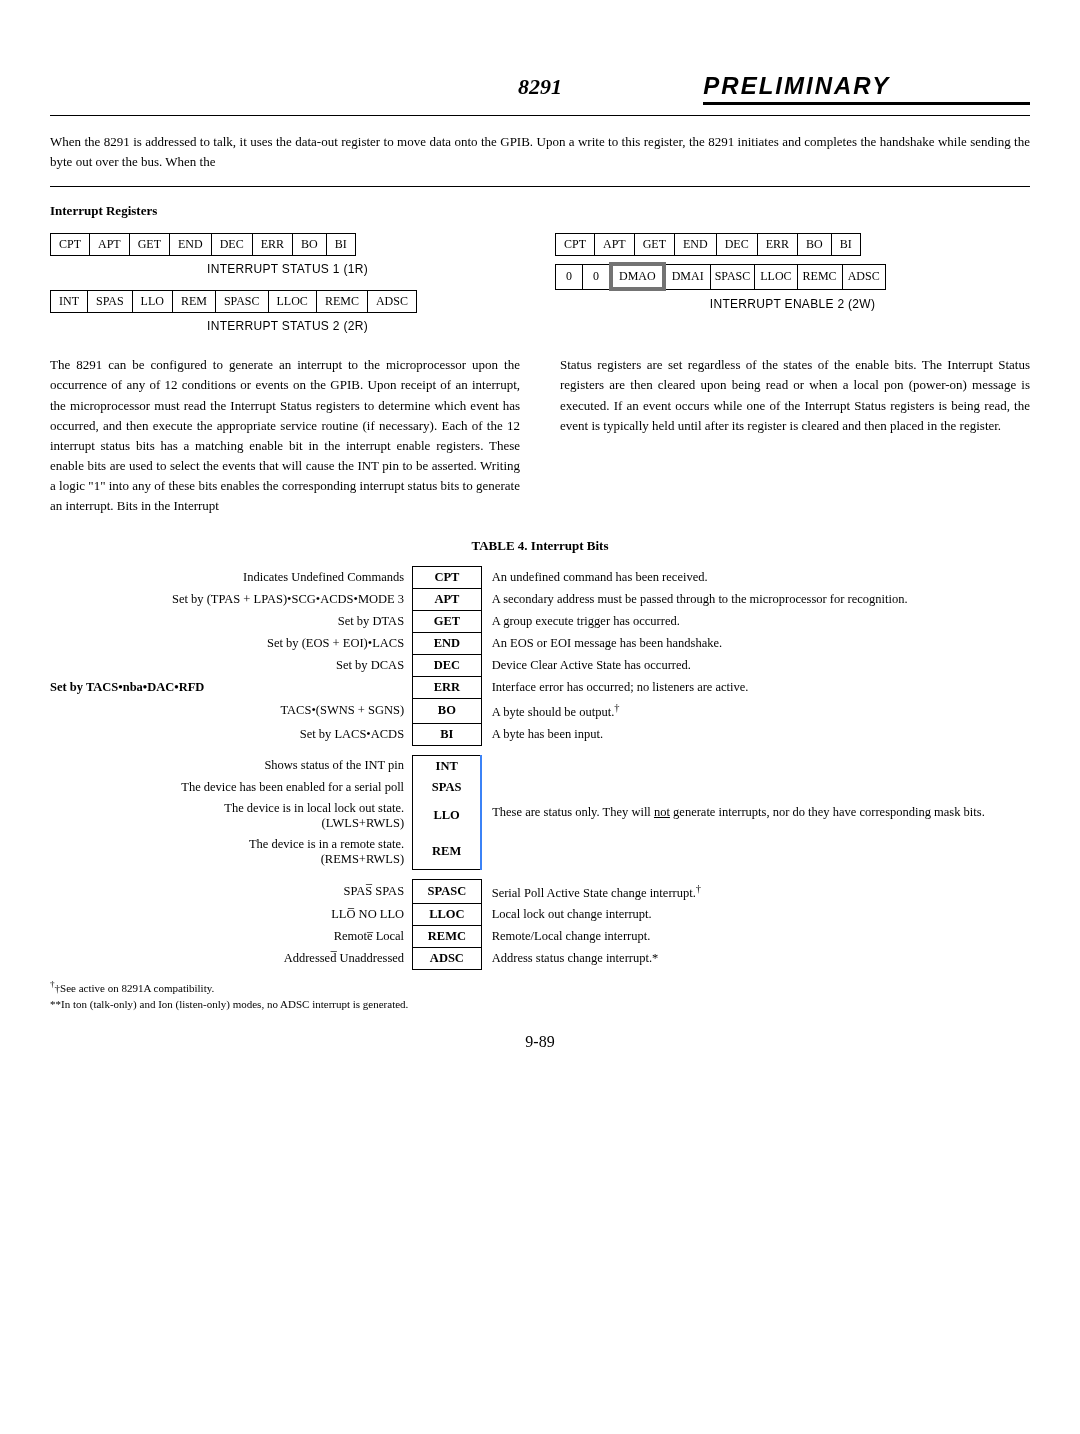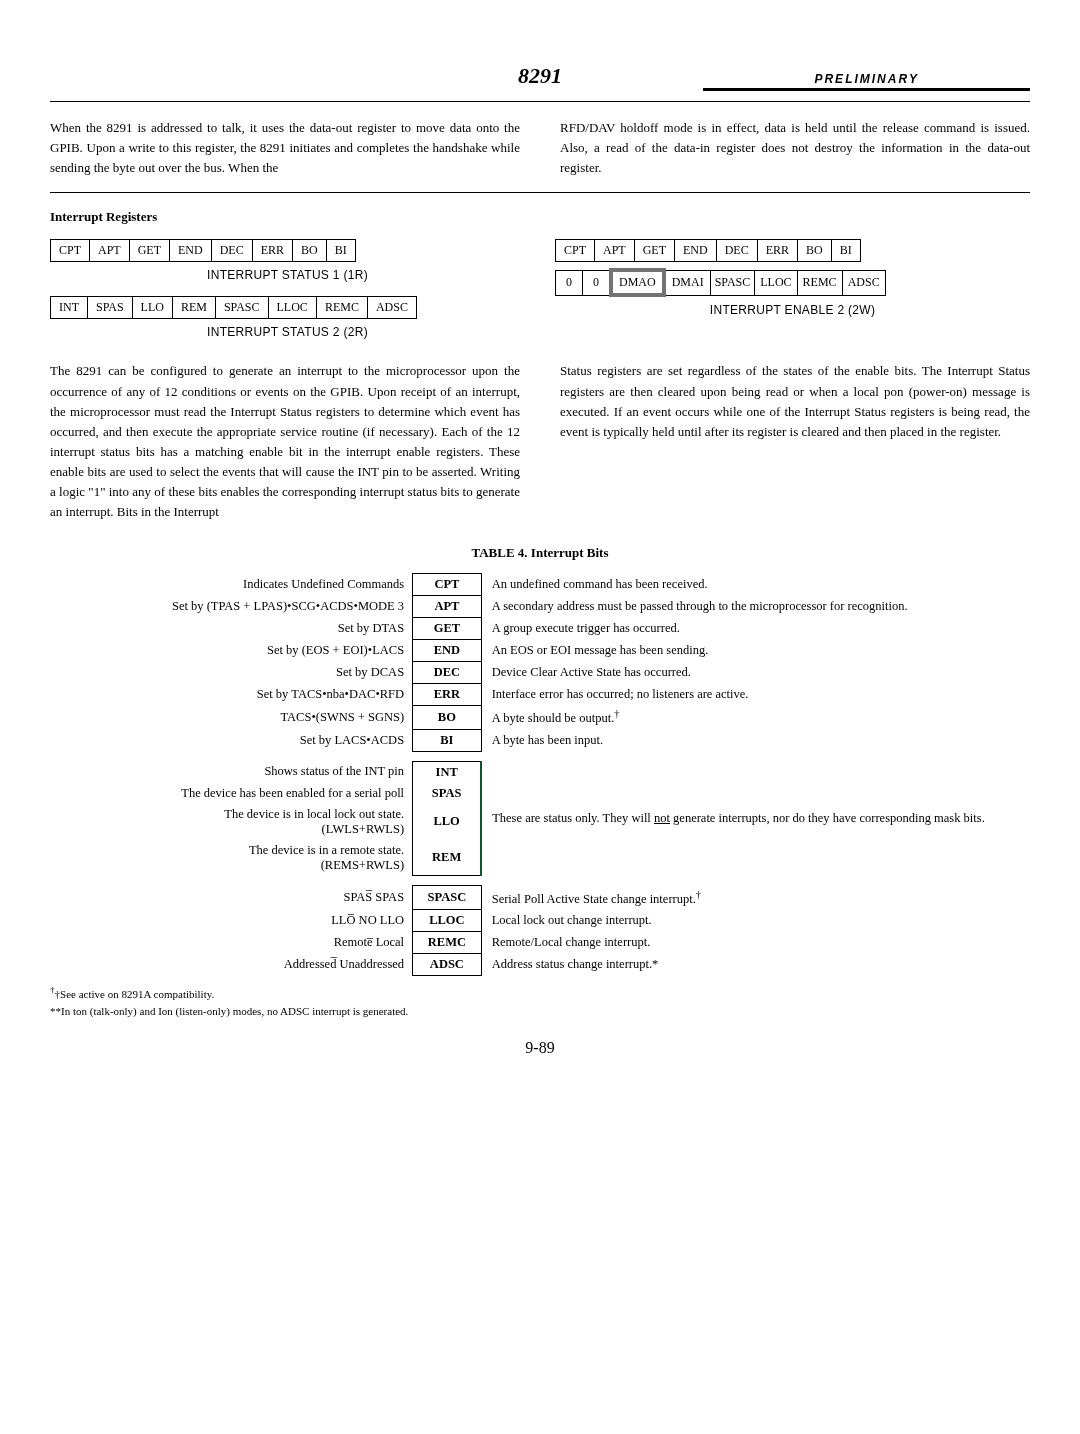--- a/index.html
+++ b/index.html
@@ -13,28 +13,27 @@
       padding: 30px 50px;
     }
     hr { border: none; border-top: 1px solid #000; margin: 10px 0 16px 0; }
   </style>
 </head>
 <body>
 
 <div style="display:flex; justify-content:space-between; align-items:baseline; margin-bottom:6px;font-style:italic;">
   <div style="flex:1;"></div>
   <div style="font-size:22px;font-weight:bold;text-align:center;flex:1;">8291</div>
-  <div style="font-size:12px;font-weight:bold;letter-spacing:2px;font-family:Arial,sans-serif;border-bottom:3px solid #000;padding-bottom:2px;flex:1;text-align:center;margin-top:42px;">PRELIMINARY</div>
+  <div style="font-size:24px;font-weight:bold;letter-spacing:2px;font-family:Arial,sans-serif;border-bottom:3px solid #000;padding-bottom:2px;flex:1;text-align:left;margin-top:42px;">PRELIMINARY</div>
 </div>
 
 <hr>
 
 <div style="display:flex;gap:40px;margin-bottom:14px;">
   <p style="flex:1;font-size:13px;line-height:1.55;text-align:justify;">When the 8291 is addressed to talk, it uses the data-out register to move data onto the GPIB. Upon a write to this register, the 8291 initiates and completes the handshake while sending the byte out over the bus. When the</p>
-  <p style="flex:1;font-size:13px;line-height:1.55;text-align:justify;">RFD/DAV holdoff mode is in effect, data is held until the release command is issued. Also, a read of the data-in register does not destroy the information in the data-out register.</p>
 </div>
 
 <hr>
 
 <div style="font-weight:bold;font-size:13px;margin-bottom:14px;">Interrupt Registers</div>
 
 <div style="display:flex;gap:30px;margin-bottom:22px;">
 
   <div style="flex:1;">
 
@@ -130,29 +129,29 @@
     <td style="padding:3px 0 3px 10px;vertical-align:middle;">A secondary address must be passed through to the microprocessor for recognition.</td>
   </tr>
   <tr>
     <td style="text-align:right;padding:3px 8px 3px 0;vertical-align:middle;">Set by DTAS</td>
     <td style="border:1px solid #000;text-align:center;font-weight:bold;padding:3px 5px;vertical-align:middle;">GET</td>
     <td style="padding:3px 0 3px 10px;vertical-align:middle;">A group execute trigger has occurred.</td>
   </tr>
   <tr>
     <td style="text-align:right;padding:3px 8px 3px 0;vertical-align:middle;">Set by (EOS + EOI)•LACS</td>
     <td style="border:1px solid #000;text-align:center;font-weight:bold;padding:3px 5px;vertical-align:middle;">END</td>
-    <td style="padding:3px 0 3px 10px;vertical-align:middle;">An EOS or EOI message has been sending.</td>
+    <td style="padding:3px 0 3px 10px;vertical-align:middle;">An EOS or EOI message has been handshake.</td>
   </tr>
   <tr>
     <td style="text-align:right;padding:3px 8px 3px 0;vertical-align:middle;">Set by DCAS</td>
     <td style="border:1px solid #000;text-align:center;font-weight:bold;padding:3px 5px;vertical-align:middle;">DEC</td>
     <td style="padding:3px 0 3px 10px;vertical-align:middle;">Device Clear Active State has occurred.</td>
   </tr>
   <tr>
-    <td style="text-align:right;padding:3px 8px 3px 0;vertical-align:middle;">Set by TACS•nba•DAC•RFD</td>
+    <td style="padding:3px 8px 3px 0;vertical-align:middle;font-weight:bold;">Set by TACS•nba•DAC•RFD</td>
     <td style="border:1px solid #000;text-align:center;font-weight:bold;padding:3px 5px;vertical-align:middle;">ERR</td>
     <td style="padding:3px 0 3px 10px;vertical-align:middle;">Interface error has occurred; no listeners are active.</td>
   </tr>
   <tr>
     <td style="text-align:right;padding:3px 8px 3px 0;vertical-align:middle;">TACS•(SWNS + SGNS)</td>
     <td style="border:1px solid #000;text-align:center;font-weight:bold;padding:3px 5px;vertical-align:middle;">BO</td>
     <td style="padding:3px 0 3px 10px;vertical-align:middle;margin-left:39px;">A byte should be output.<sup>†</sup></td>
   </tr>
   <tr>
     <td style="text-align:right;padding:3px 8px 3px 0;vertical-align:middle;">Set by LACS•ACDS</td>
@@ -160,21 +159,21 @@
     <td style="padding:3px 0 3px 10px;vertical-align:middle;">A byte has been input.</td>
   </tr>
 
   <tr>
         <td colspan="3" style="height:10px;"></td>
       </tr>
 
   <tr>
     <td style="text-align:right;padding:3px 8px 3px 0;vertical-align:middle;">Shows status of the INT pin</td>
     <td style="border:1px solid #000;text-align:center;font-weight:bold;padding:3px 5px;vertical-align:middle;border-bottom:none;">INT</td>
-    <td rowspan="4" style="padding:3px 0 3px 10px;vertical-align:middle;border-left:2px solid #14532d;">
+    <td rowspan="4" style="padding:3px 0 3px 10px;vertical-align:middle;border-left:2px solid #3b82f6;">
       <span>These are status only. They will <u>not</u> generate interrupts, nor do they have corresponding mask bits.</span>
     </td>
   </tr>
   <tr>
     <td style="text-align:right;padding:3px 8px 3px 0;vertical-align:middle;">The device has been enabled for a serial poll</td>
     <td style="border:1px solid #000;text-align:center;font-weight:bold;padding:3px 5px;vertical-align:middle;border-top:none;border-bottom:none;">SPAS</td>
   </tr>
   <tr>
     <td style="text-align:right;padding:3px 8px 3px 0;vertical-align:middle;">The device is in local lock out state.<br>(LWLS+RWLS)</td>
     <td style="border:1px solid #000;text-align:center;font-weight:bold;padding:3px 5px;vertical-align:middle;border-top:none;border-bottom:none;">LLO</td>

